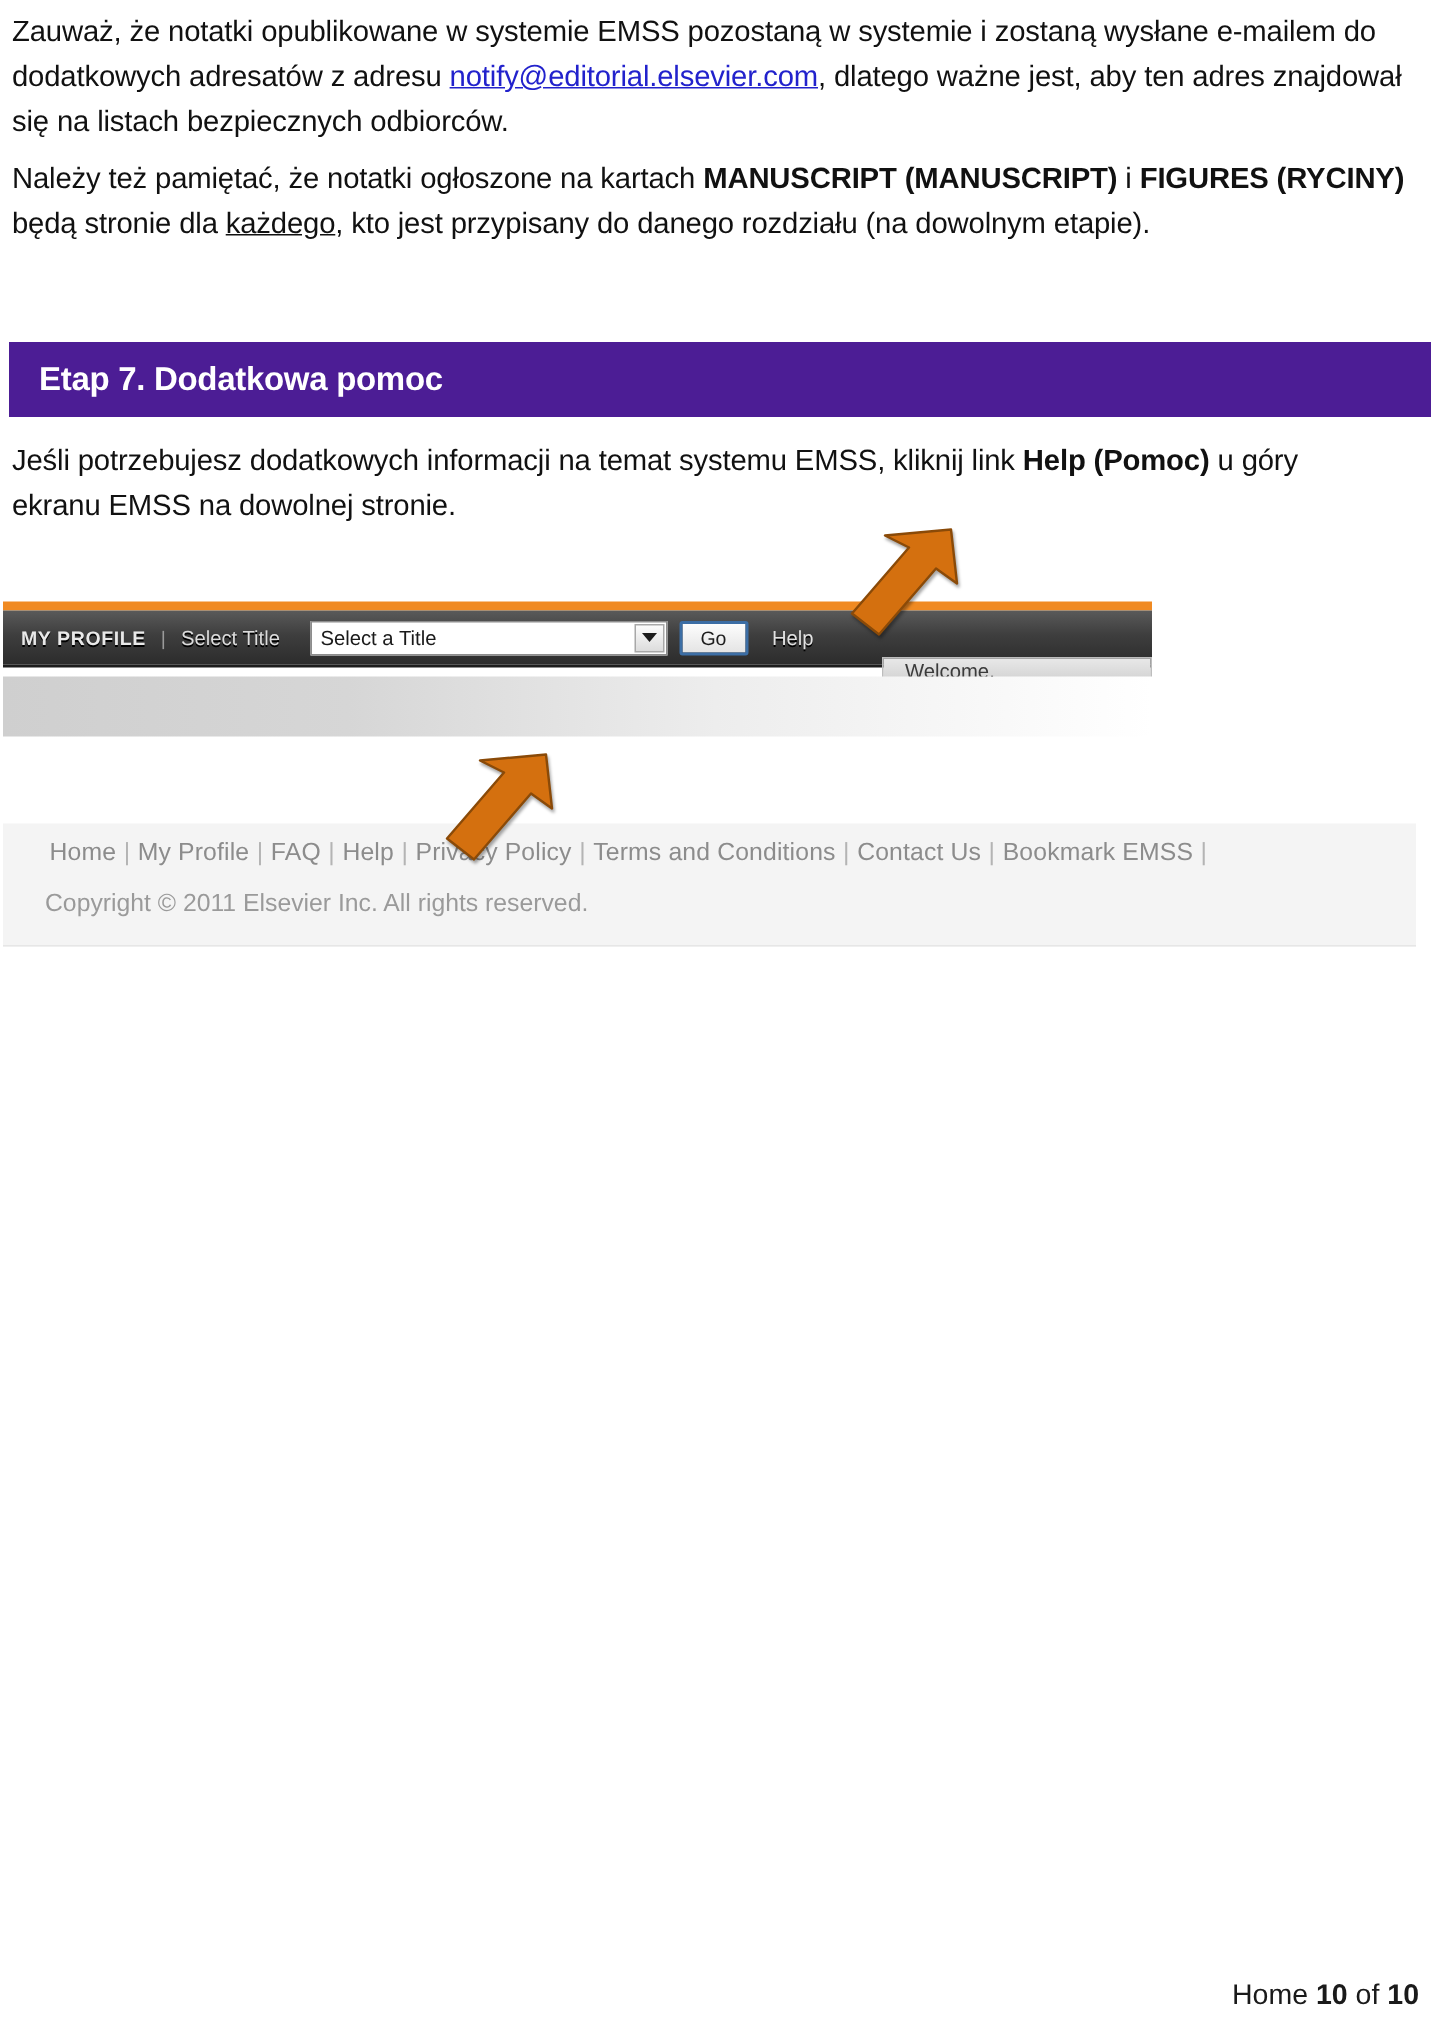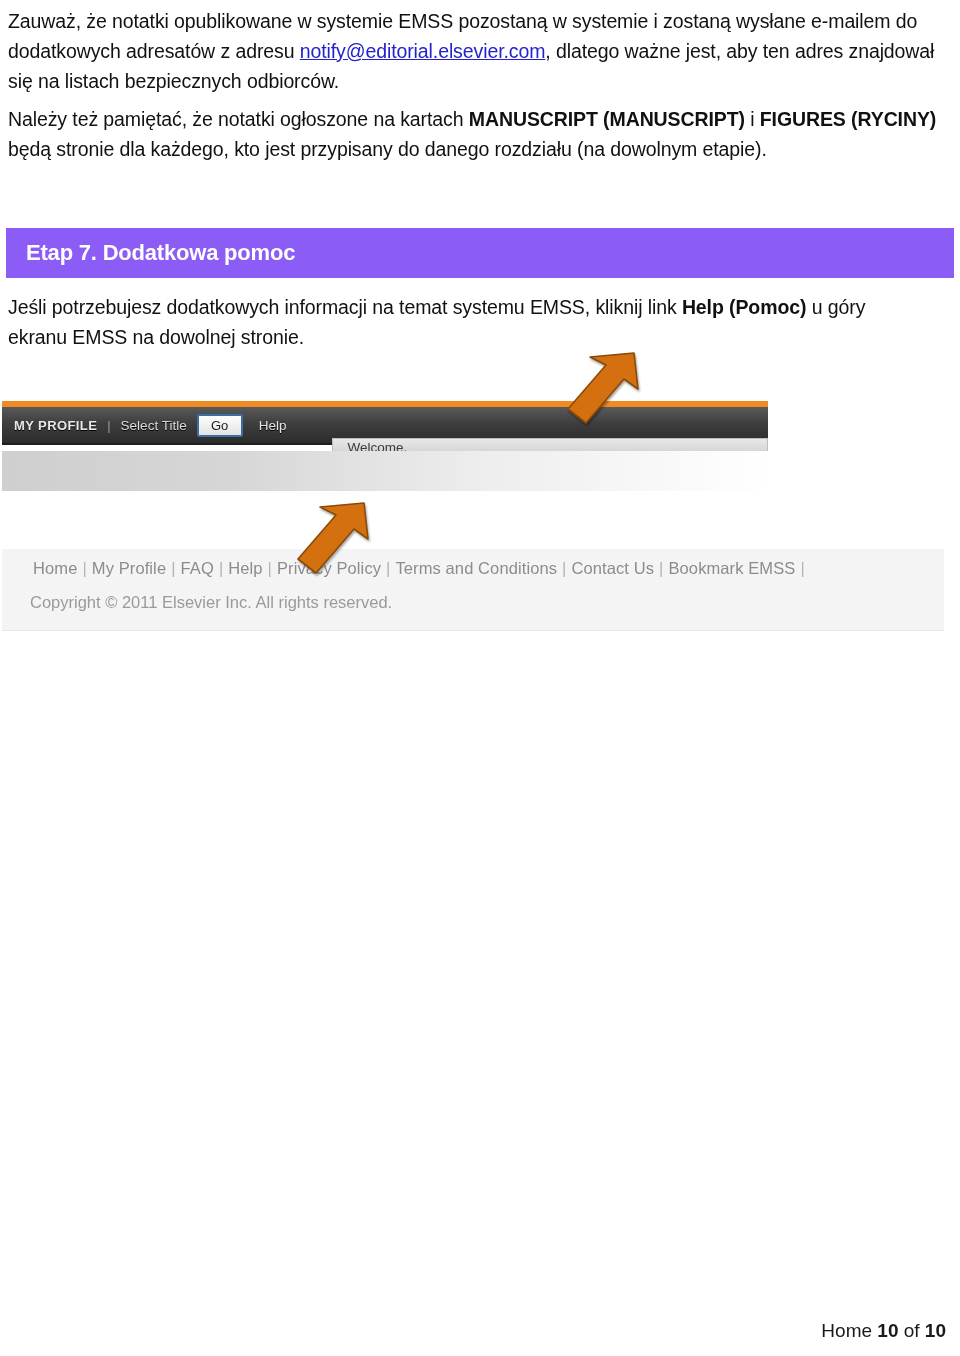--- a/index.html
+++ b/index.html
@@ -24,31 +24,31 @@
     color: #111;
   }
   .para-1 { position: absolute; top: 6px;  left: 8px;  width: 930px; }
   .para-2 { position: absolute; top: 104px; left: 8px; width: 930px; }
   .para-3 { position: absolute; top: 292px; left: 8px; width: 900px; }
 
   a.maillink {
     color: #2222cc;
     text-decoration: underline;
   }
-  .uline { }
+  .uline { text-decoration: underline; }
   .b { font-weight: bold; }
 
   
   .section-bar {
     position: absolute;
     left: 6px;
     top: 228px;
     width: 948px;
     height: 50px;
-    background: #8b5cf6;
+    background: #4c1d95;
     box-sizing: border-box;
   }
   .section-bar .title {
     position: absolute;
     left: 20px;
     top: 50%;
     transform: translateY(-50%);
     color: #ffffff;
     font-size: 22px;
     font-weight: bold;
@@ -91,21 +91,21 @@
     text-shadow: 0 1px 0 #000;
   }
   .tb-sep {
     color: #9a9a9a;
     font-size: 13px;
     margin: 0 10px;
   }
   .tb-label {
     color: #dcdcdc;
     font-size: 13.5px;
-    margin-right: 2px;
+    margin-right: 20px;
     text-shadow: 0 1px 0 #000;
     white-space: nowrap;
   }
   .tb-select {
     position: relative;
     width: 238px;
     height: 23px;
     background: #ffffff;
     border: 1px solid #8d8d8d;
     box-sizing: border-box;
@@ -241,20 +241,26 @@
 </div>
 
 <p class="para para-3"><span>Jeśli potrzebujesz dodatkowych informacji na temat systemu EMSS, kliknij link </span><span class="b">Help (Pomoc)</span><span> u góry ekranu EMSS na dowolnej stronie.</span></p>
 
 <div class="shot-toolbar">
   <div class="tb-orange"></div>
   <div class="tb-bar">
     <span class="tb-myprofile">MY PROFILE</span>
     <span class="tb-sep">|</span>
     <span class="tb-label">Select Title</span>
+    <div class="tb-select">
+      <span class="val">Select a Title</span>
+      <span class="arrowbox">
+        <span class="caret-down"></span>
+      </span>
+    </div>
     <div class="tb-go">Go</div>
     <span class="tb-help">Help</span>
     <div class="tb-welcome">Welcome,</div>
   </div>
 </div>
 <div class="shot-strip"></div>
 
 <div class="shot-footer">
   <div class="ft-links"><span class="lnk">Home</span><span class="bar">|</span><span class="lnk">My Profile</span><span class="bar">|</span><span class="lnk">FAQ</span><span class="bar">|</span><span class="lnk">Help</span><span class="bar">|</span><span class="lnk">Privacy Policy</span><span class="bar">|</span><span class="lnk">Terms and Conditions</span><span class="bar">|</span><span class="lnk">Contact Us</span><span class="bar">|</span><span class="lnk">Bookmark EMSS</span><span class="bar">|</span></div>
   <div class="ft-copy">Copyright © 2011 Elsevier Inc. All rights reserved.</div>

